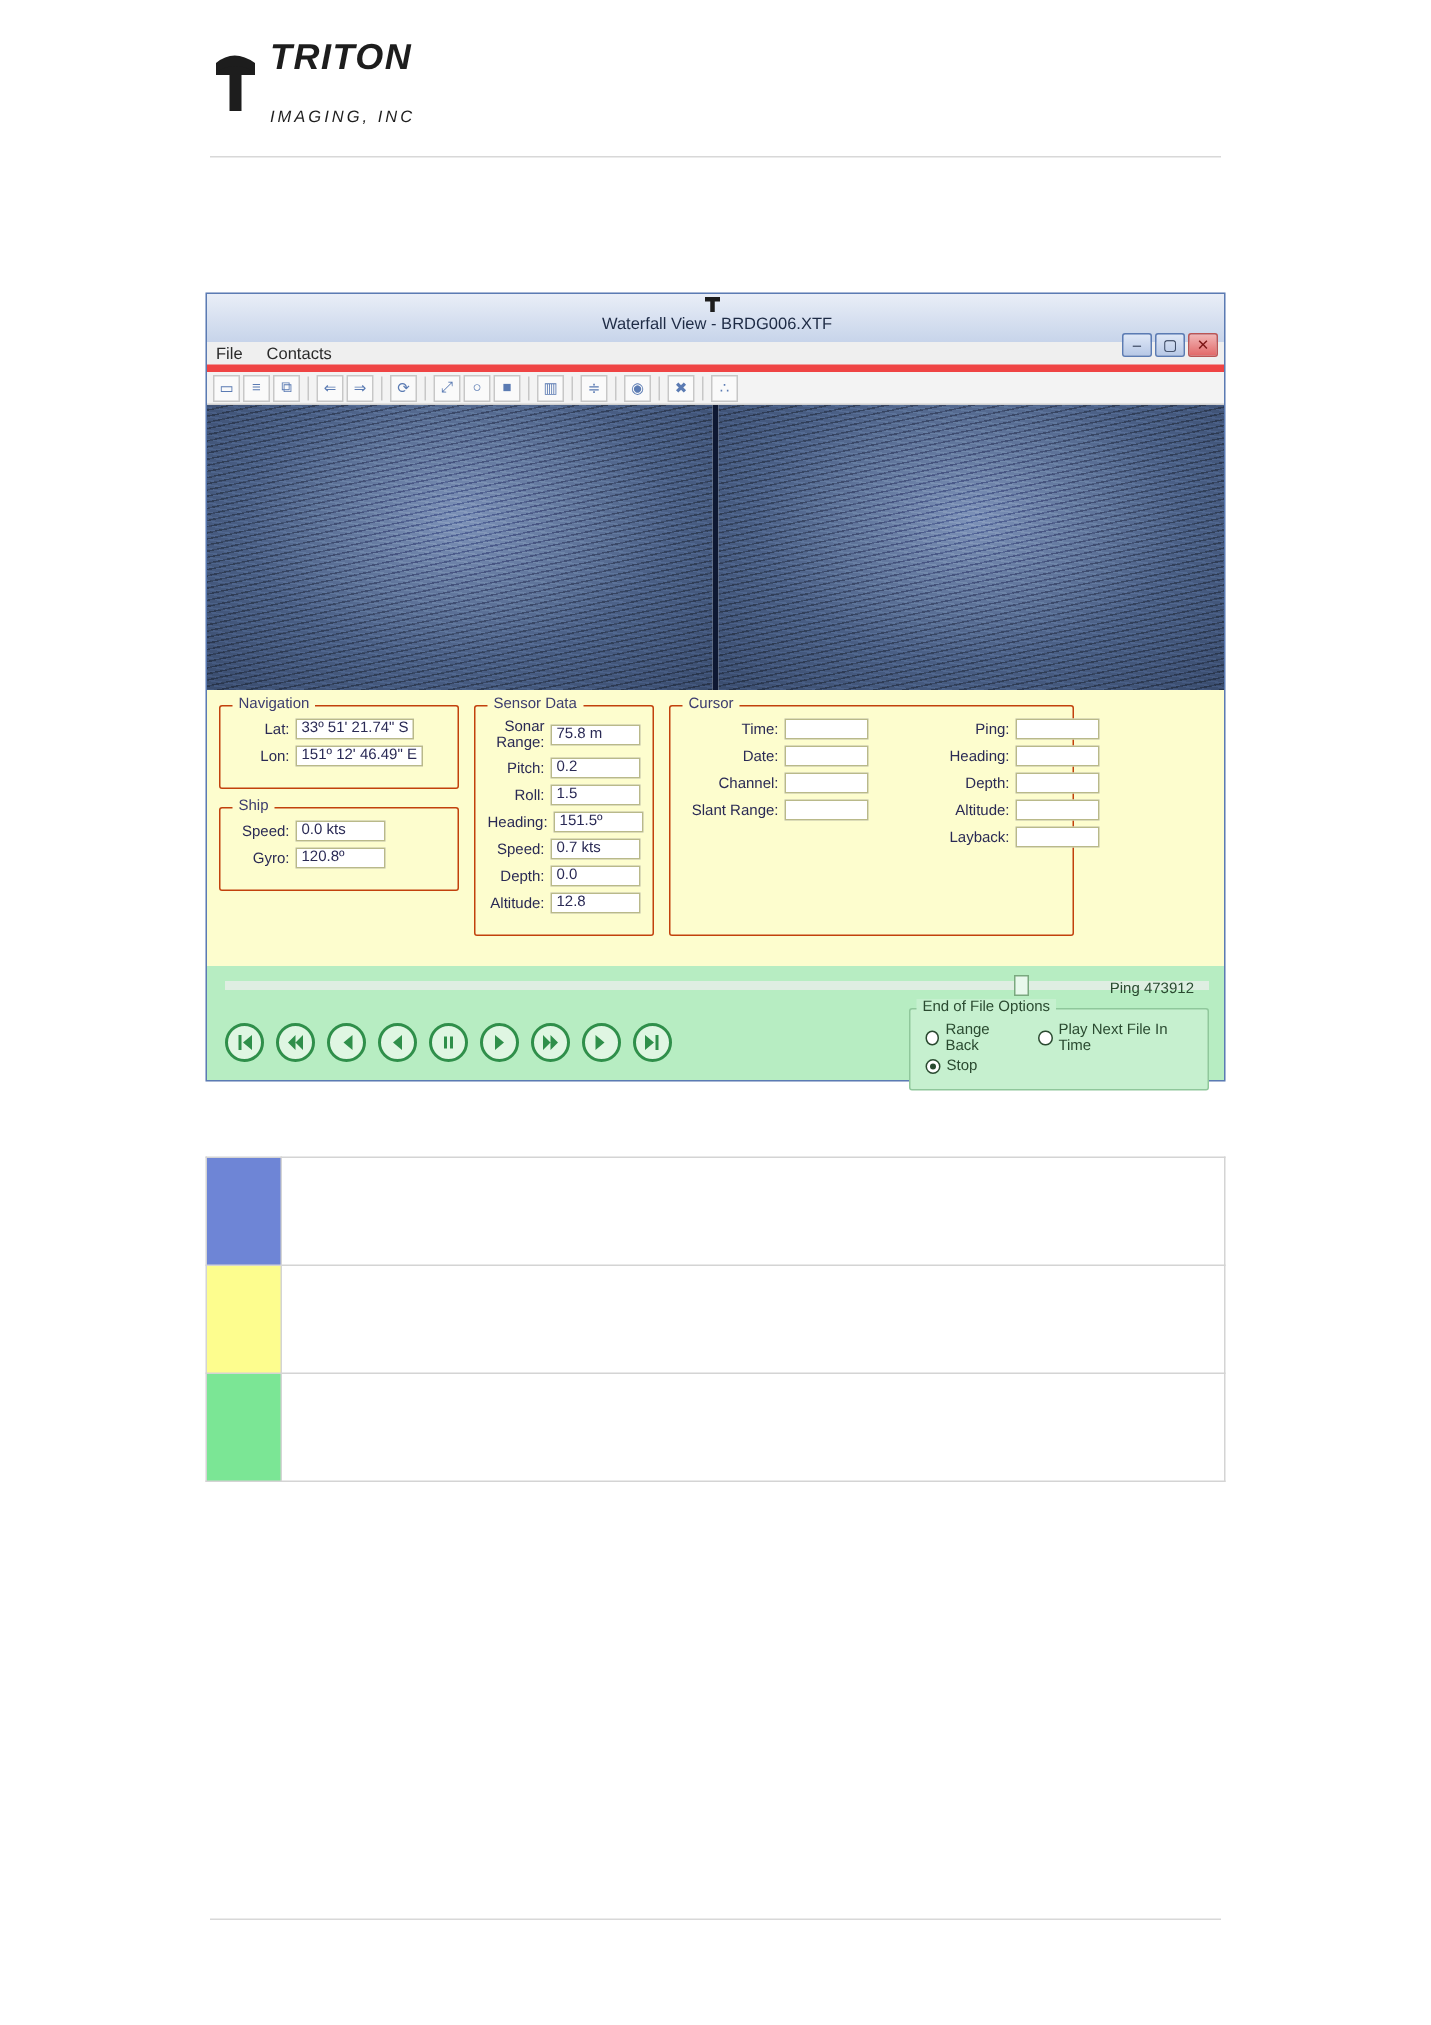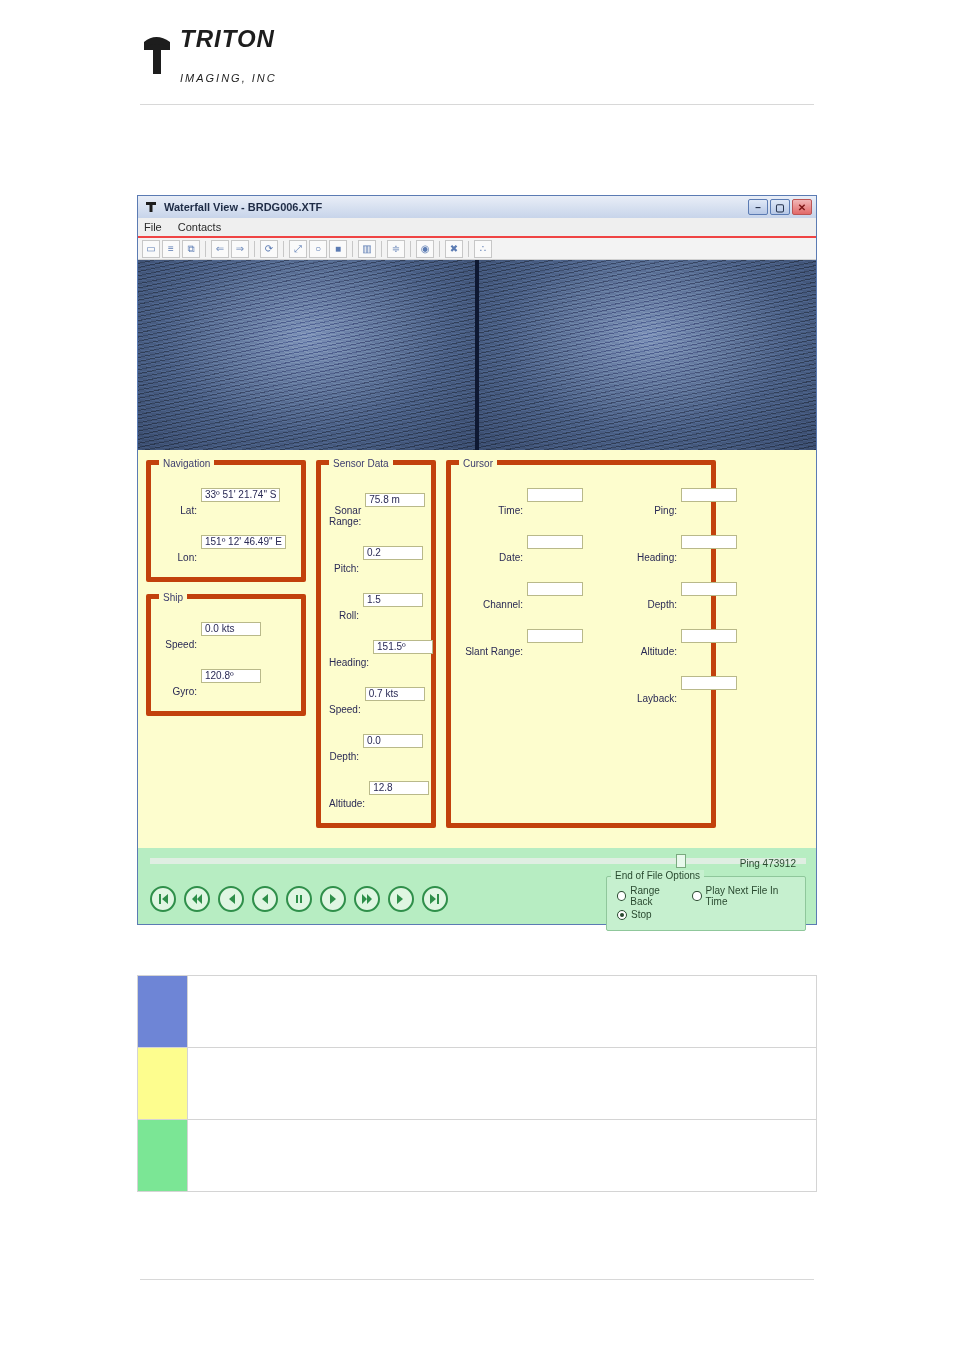--- a/index.html
+++ b/index.html
@@ -40,49 +40,50 @@
     width: 680px;
   }
   .app-window {
     border: 1px solid #5b7bb3;
     background: #eef0f3;
     width: 680px;
     font-size: 10px;
     color:#1e2b45;
   }
   .titlebar {
-    height: 22px;
+    height: 32px;
     background: linear-gradient(#e9eef7,#c7d4ea);
     display: flex;
     align-items: center;
     padding: 0 4px 0 6px;
     font-size: 11px;
-    font-weight: 700;
+    font-weight: 400;
     color:#1e2b45;
     position: relative;
+    flex-direction: column;
   }
   .titlebar .ticon svg { display:block; margin-right:6px; }
   .win-btns { margin-left:auto; display:flex; gap:2px; }
   .win-btn {
     width:20px; height:16px;
     border:1px solid #5b7bb3;
     background: linear-gradient(#dfe8f7,#b7c8e6);
     border-radius:2px;
     display:flex; align-items:center; justify-content:center;
     font-size:10px; color:#1e2b45;
   }
   .win-btn.close { background: linear-gradient(#f1b6b6,#e26969); color:#7a1313; border-color:#b55; }
 
   .menubar {
     height: 20px;
     background:#efefef;
     display:flex; align-items:center;
     padding:0 6px; gap:16px;
     font-size:11px;
-    border-bottom:2px solid #ef4444;
+    border-bottom:5px solid #ef4444;
   }
   .menubar span { color:#2a2a2a; }
 
   .toolbar {
     height: 22px;
     background:#f3f3f3;
     display:flex; align-items:center;
     padding:0 4px; gap:2px;
     border-bottom:1px solid #d0d0d0;
   }
@@ -121,40 +122,40 @@
   }
 
   .info-panel {
     background:#fdfdce;
     padding:10px 8px 20px 8px;
     display:flex;
     gap:10px;
     position:relative;
   }
   .grp {
-    border:5px solid #c2410c;
+    border:1px solid #c2410c;
     border-radius:2px;
     padding:8px 8px 10px 8px;
     position:relative;
   }
   .grp > legend, .grp-title {
     position:absolute;
     top:-7px; left:8px;
     background:#fdfdce;
     padding:0 4px;
     font-size:10px;
     color:#3c3c6e;
   }
   .fld {
     display:flex;
     align-items:center;
     gap:4px;
     margin-bottom:4px;
   }
-  .fld .lbl { width:50px; text-align:right; color:#2a2a55; font-size:10px;margin-top:32px; }
+  .fld .lbl { width:50px; text-align:right; color:#2a2a55; font-size:10px; }
   .fld .val {
     background:#fff;
     border:1px solid #b9b98a;
     height:14px;
     min-width:60px;
     padding:0 3px;
     font-size:10px;
     color:#2a2a55;
   }
   .col-nav   { width:160px; }

